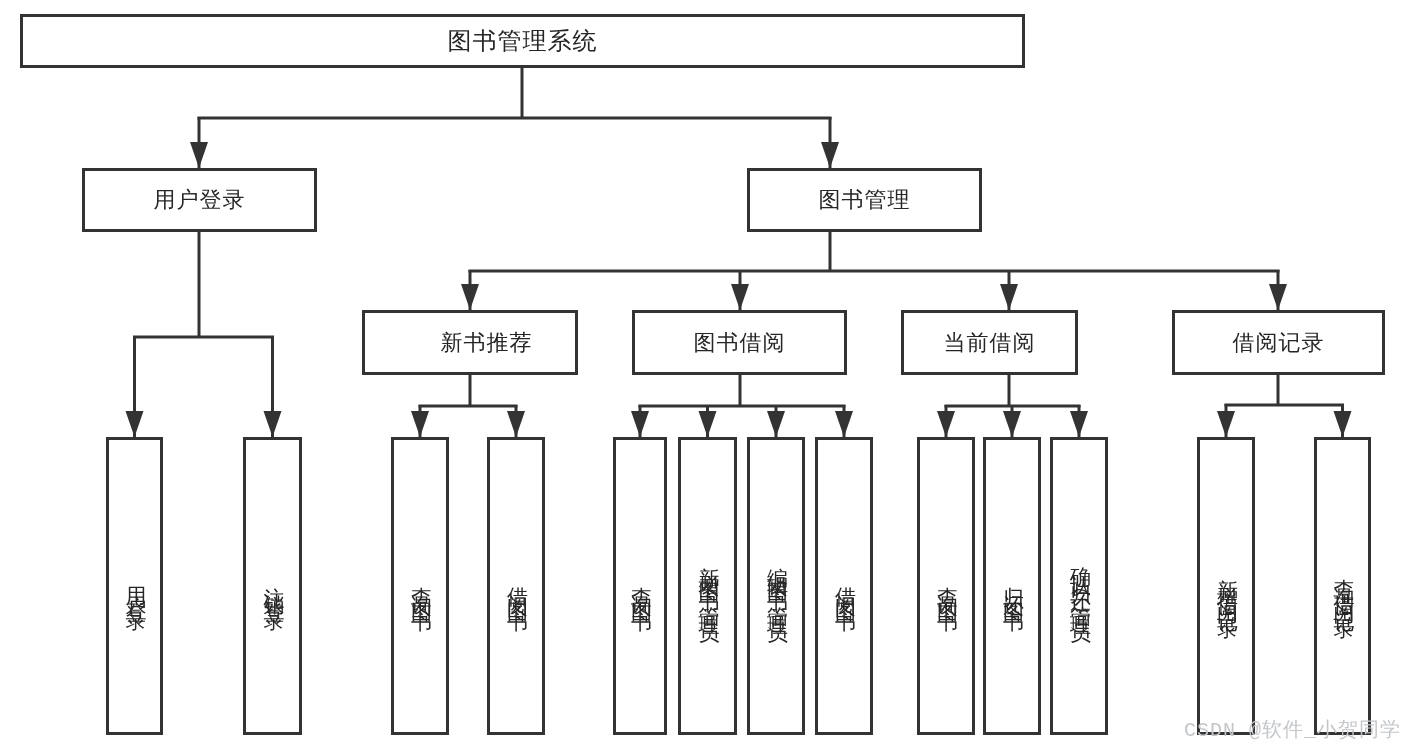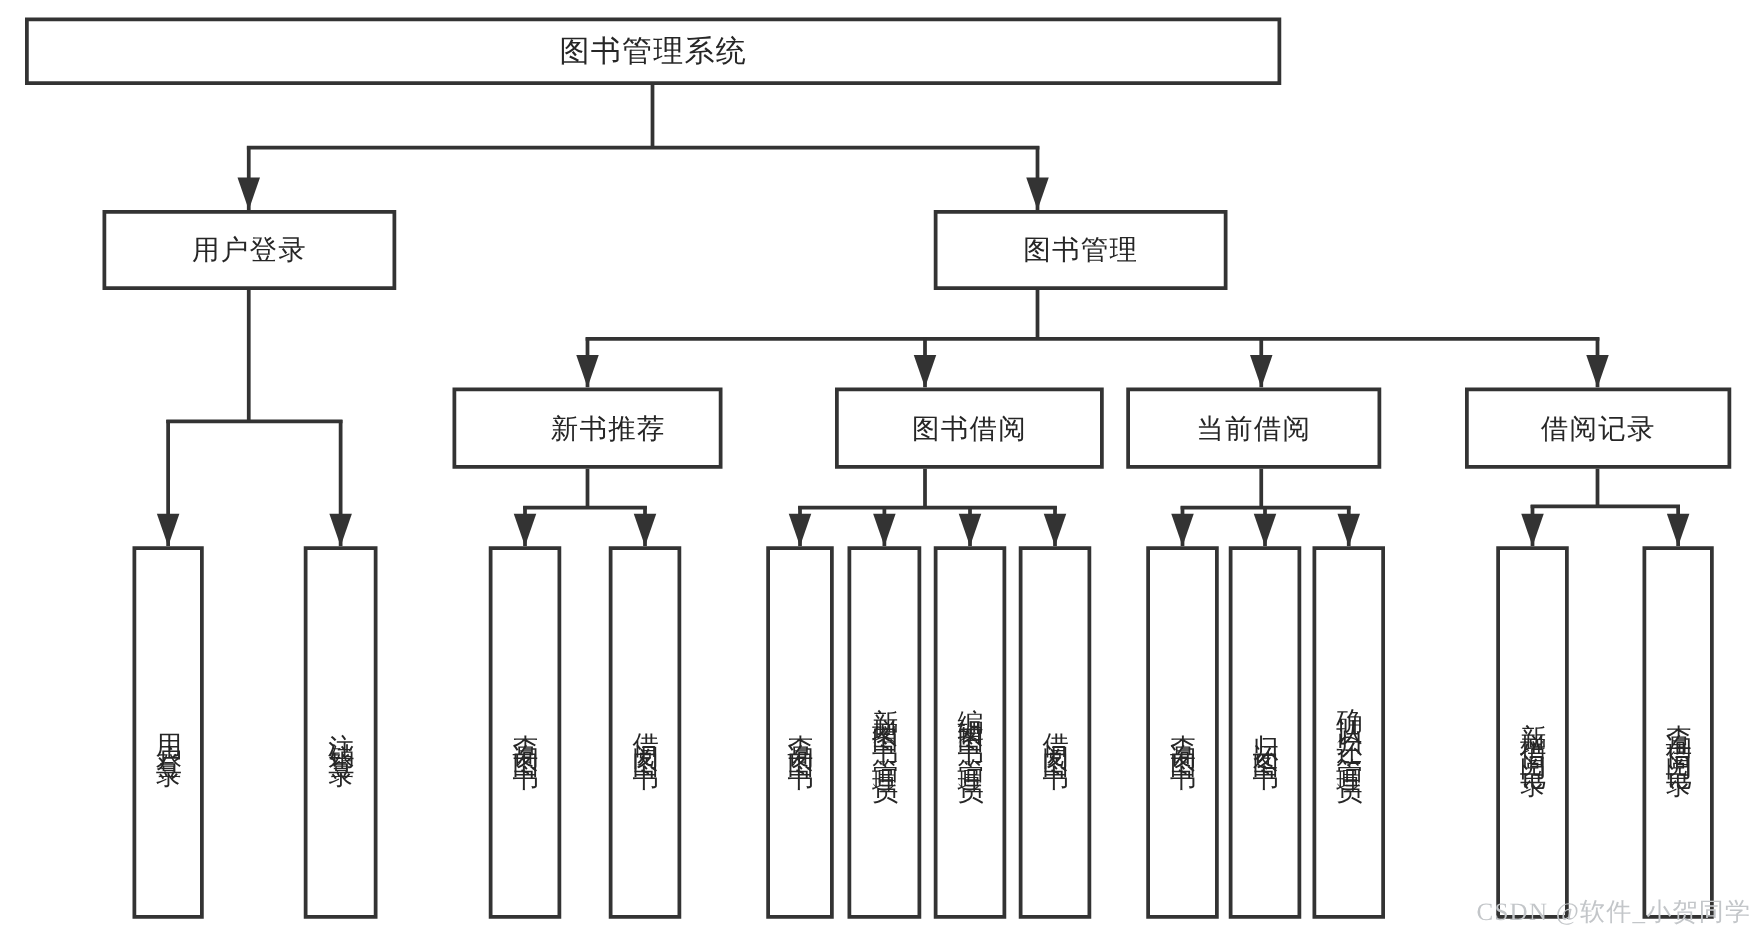--- a/index.html
+++ b/index.html
@@ -2,21 +2,21 @@
 <html><head>
 <meta charset="utf-8">
 <style>
   * { margin: 0; padding: 0; box-sizing: border-box; }
   html, body { background: #ffffff; }
   .stage {
     position: relative;
     width: 1405px;
     height: 747px;
     background: #ffffff;
-    font-family: Liberation Serif, serif;
+    font-family: Liberation Mono, monospace;
     overflow: hidden;
   }
   .connectors {
     position: absolute;
     inset: 0;
     width: 1405px;
     height: 747px;
   }
   .box {
     position: absolute;
@@ -112,24 +112,24 @@
   <div class="box h2" style="left:82px; top:168px; width:235px; height:64px;">
     <span class="lbl">用户登录</span>
   </div>
   <div class="box h2" style="left:712px; top:168px; width:235px; height:64px;margin-left:35px;">
     <span class="lbl">图书管理</span>
   </div>
 
   <div class="box h2" style="left:362px; top:310px; width:216px; height:65px;padding-left:33px;">
     <span class="lbl">新书推荐</span>
   </div>
-  <div class="box h2" style="left:632px; top:310px; width:215px; height:65px;margin-left:36px;">
+  <div class="box h2" style="left:632px; top:310px; width:215px; height:65px;">
     <span class="lbl">图书借阅</span>
   </div>
-  <div class="box h2" style="left:901px; top:310px; width:204px; height:65px;text-align:center;">
+  <div class="box h2" style="left:901px; top:310px; width:177px; height:65px;text-align:center;">
     <span class="lbl">当前借阅</span>
   </div>
   <div class="box h2" style="left:1172px; top:310px; width:213px; height:65px;">
     <span class="lbl">借阅记录</span>
   </div>
 
   <div class="box v" style="left:106px; top:437px; width:57px; height:298px;">
     <span class="lbl">用户登录</span>
   </div>
   <div class="box v" style="left:243px; top:437px; width:59px; height:298px;">

